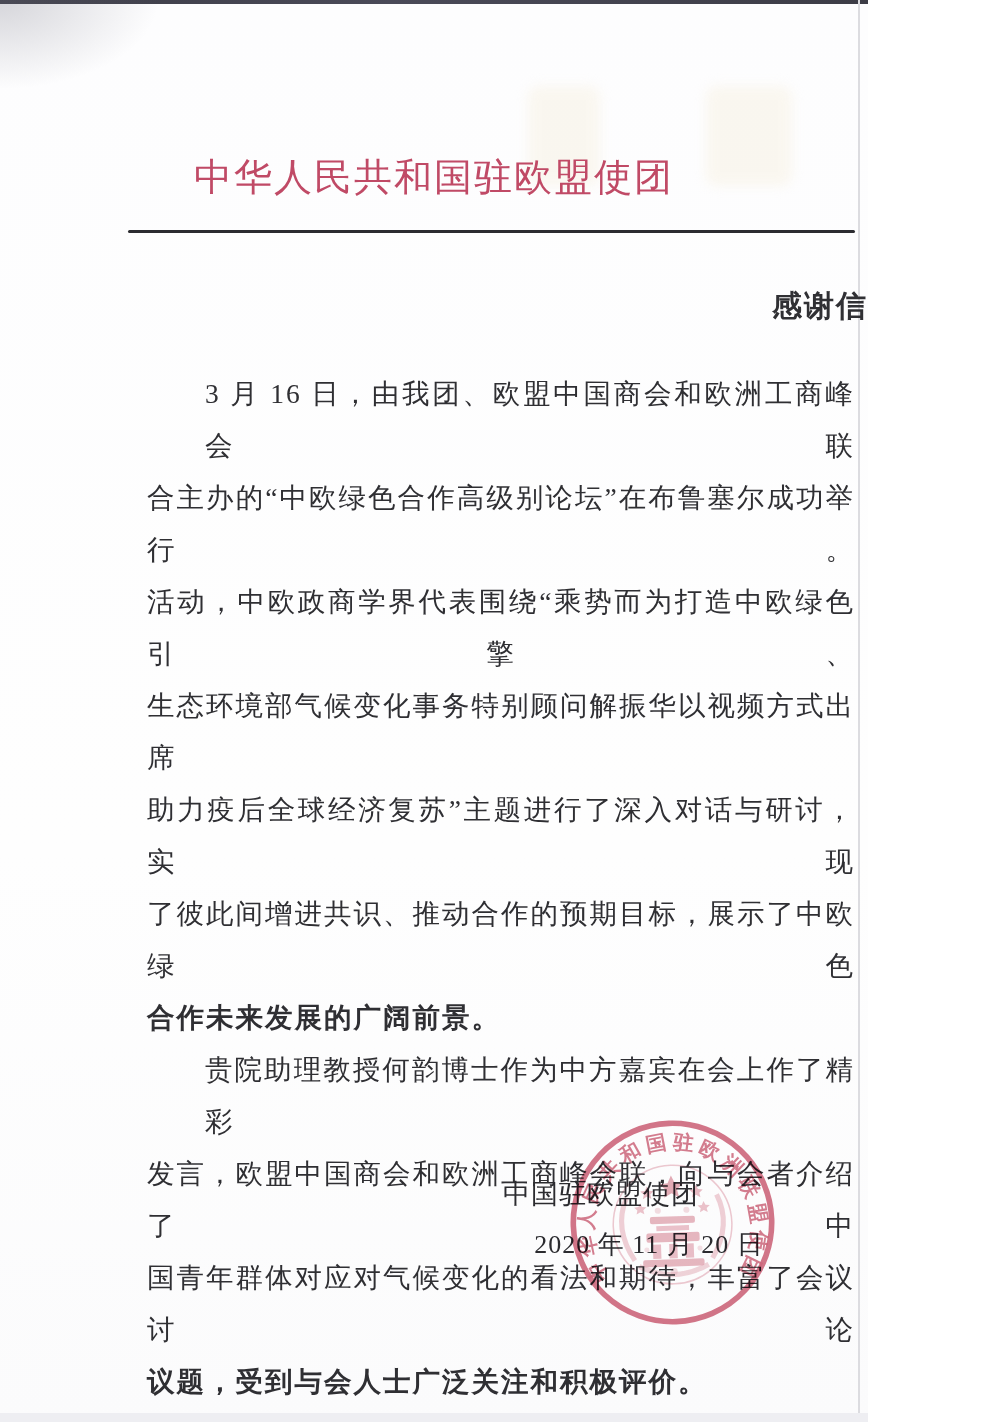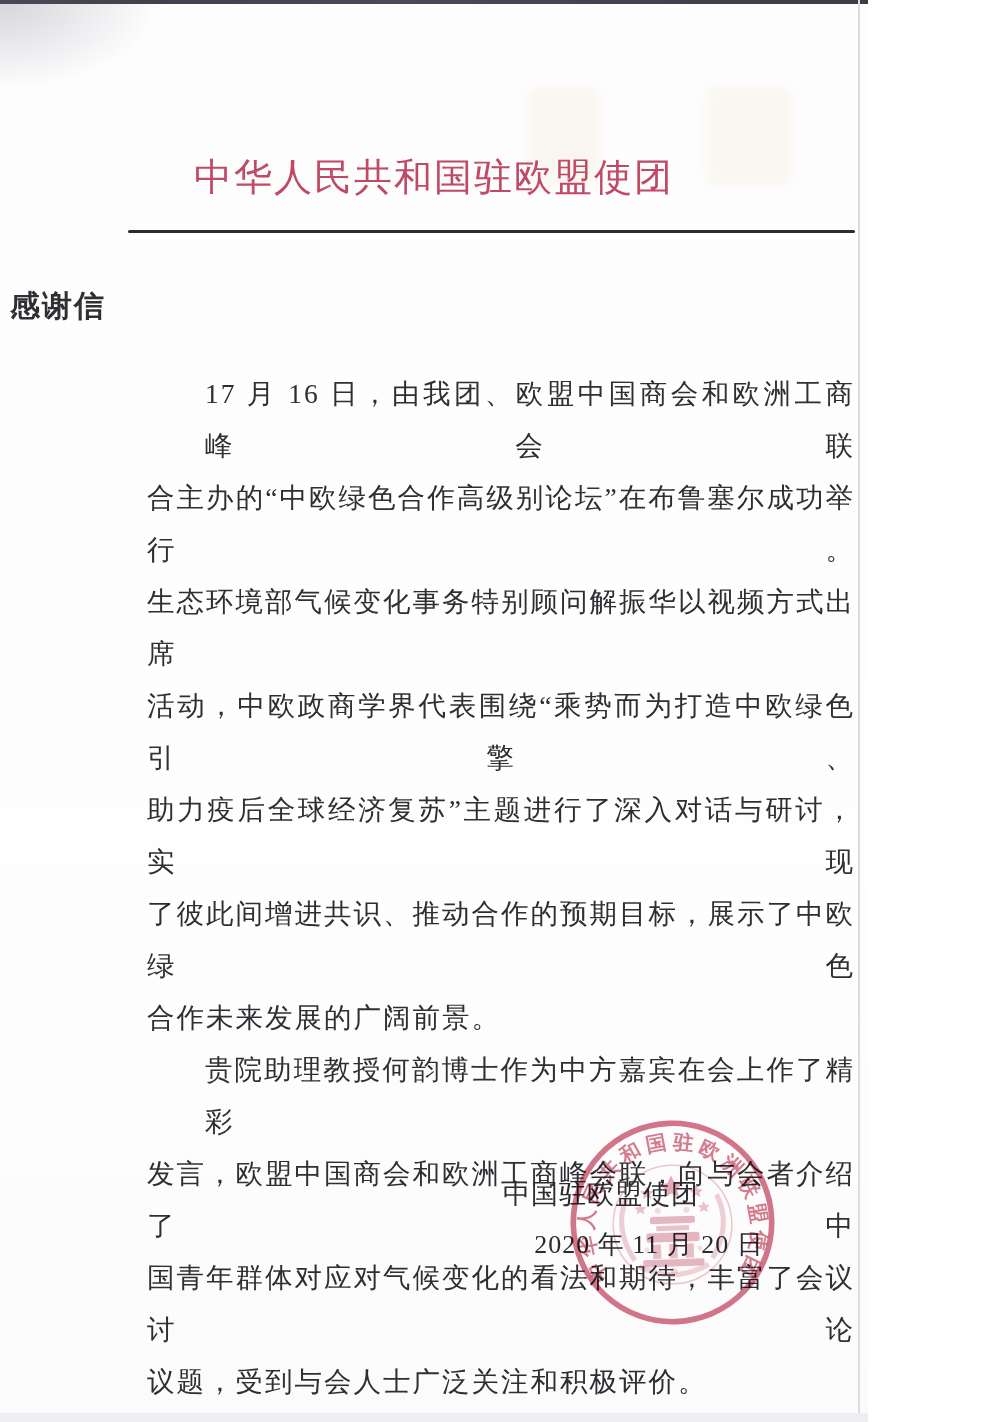--- a/index.html
+++ b/index.html
@@ -27,34 +27,34 @@
 
   
   .org-title{
     position:absolute;top:152px;left:0;width:100%;
     text-align:center;font-size:38px;letter-spacing:2px;
     color:var(--accent-red);font-family:"Liberation Serif","DejaVu Serif",serif;
   }
   .divider{position:absolute;left:128px;top:230px;width:727px;height:3px;
     background:#2c2c30;border-radius:2px;}
   .letter-title{
-    position:absolute;top:286px;left:10px;width:100%;text-align:left;
+    position:absolute;top:286px;left:0;width:100%;text-align:right;
     font-size:30px;font-weight:bold;color:#303034;
     font-family:"DejaVu Sans","Liberation Sans",sans-serif;letter-spacing:2px;
   }
 
   
   .letter-body{
     position:absolute;left:147px;top:368px;width:708px;
     font-size:27.5px;line-height:52px;color:var(--ink);
     font-family:"Liberation Serif","DejaVu Serif",serif;
   }
   .salutation{letter-spacing:2px;}
   .line{letter-spacing:2px;text-align:justify;text-align-last:justify;}
-  .line.last{text-align-last:left;}
+  .line.last{text-align-last:left;font-weight:bold;}
   .line.indent{padding-left:58px;}
 
   
   .sig-name{
     position:absolute;left:503px;top:1176px;width:336px;text-align:left;
     font-size:27px;letter-spacing:1px;color:#2b2b2f;
   }
   .sig-date{
     position:absolute;left:481px;top:1227px;width:336px;text-align:center;
     font-size:26px;letter-spacing:1px;color:#2b2b2f;
@@ -86,24 +86,24 @@
   <div class="stain s2"></div>
 
   <div class="org-title">中华人民共和国驻欧盟使团</div>
   <div class="divider"></div>
 
   <div class="letter-title">感谢信</div>
 
   <div class="letter-body">
 
   <div>
-        <div class="line indent">17 月 16 日，由我团、欧盟中国商会和欧洲工商峰会联</div>
+        <div class="line indent">3 月 16 日，由我团、欧盟中国商会和欧洲工商峰会联</div>
         <div class="line">合主办的“中欧绿色合作高级别论坛”在布鲁塞尔成功举行。</div>
+        <div class="line">活动，中欧政商学界代表围绕“乘势而为打造中欧绿色引擎、</div>
         <div class="line">生态环境部气候变化事务特别顾问解振华以视频方式出席</div>
-        <div class="line">活动，中欧政商学界代表围绕“乘势而为打造中欧绿色引擎、</div>
         <div class="line">助力疫后全球经济复苏”主题进行了深入对话与研讨，实现</div>
         <div class="line">了彼此间增进共识、推动合作的预期目标，展示了中欧绿色</div>
         <div class="line last">合作未来发展的广阔前景。</div>
       </div>
       <div>
         <div class="line indent">贵院助理教授何韵博士作为中方嘉宾在会上作了精彩</div>
         <div class="line">发言，欧盟中国商会和欧洲工商峰会联，向与会者介绍了中</div>
         <div class="line">国青年群体对应对气候变化的看法和期待，丰富了会议讨论</div>
         <div class="line last">议题，受到与会人士广泛关注和积极评价。</div>
       </div>

